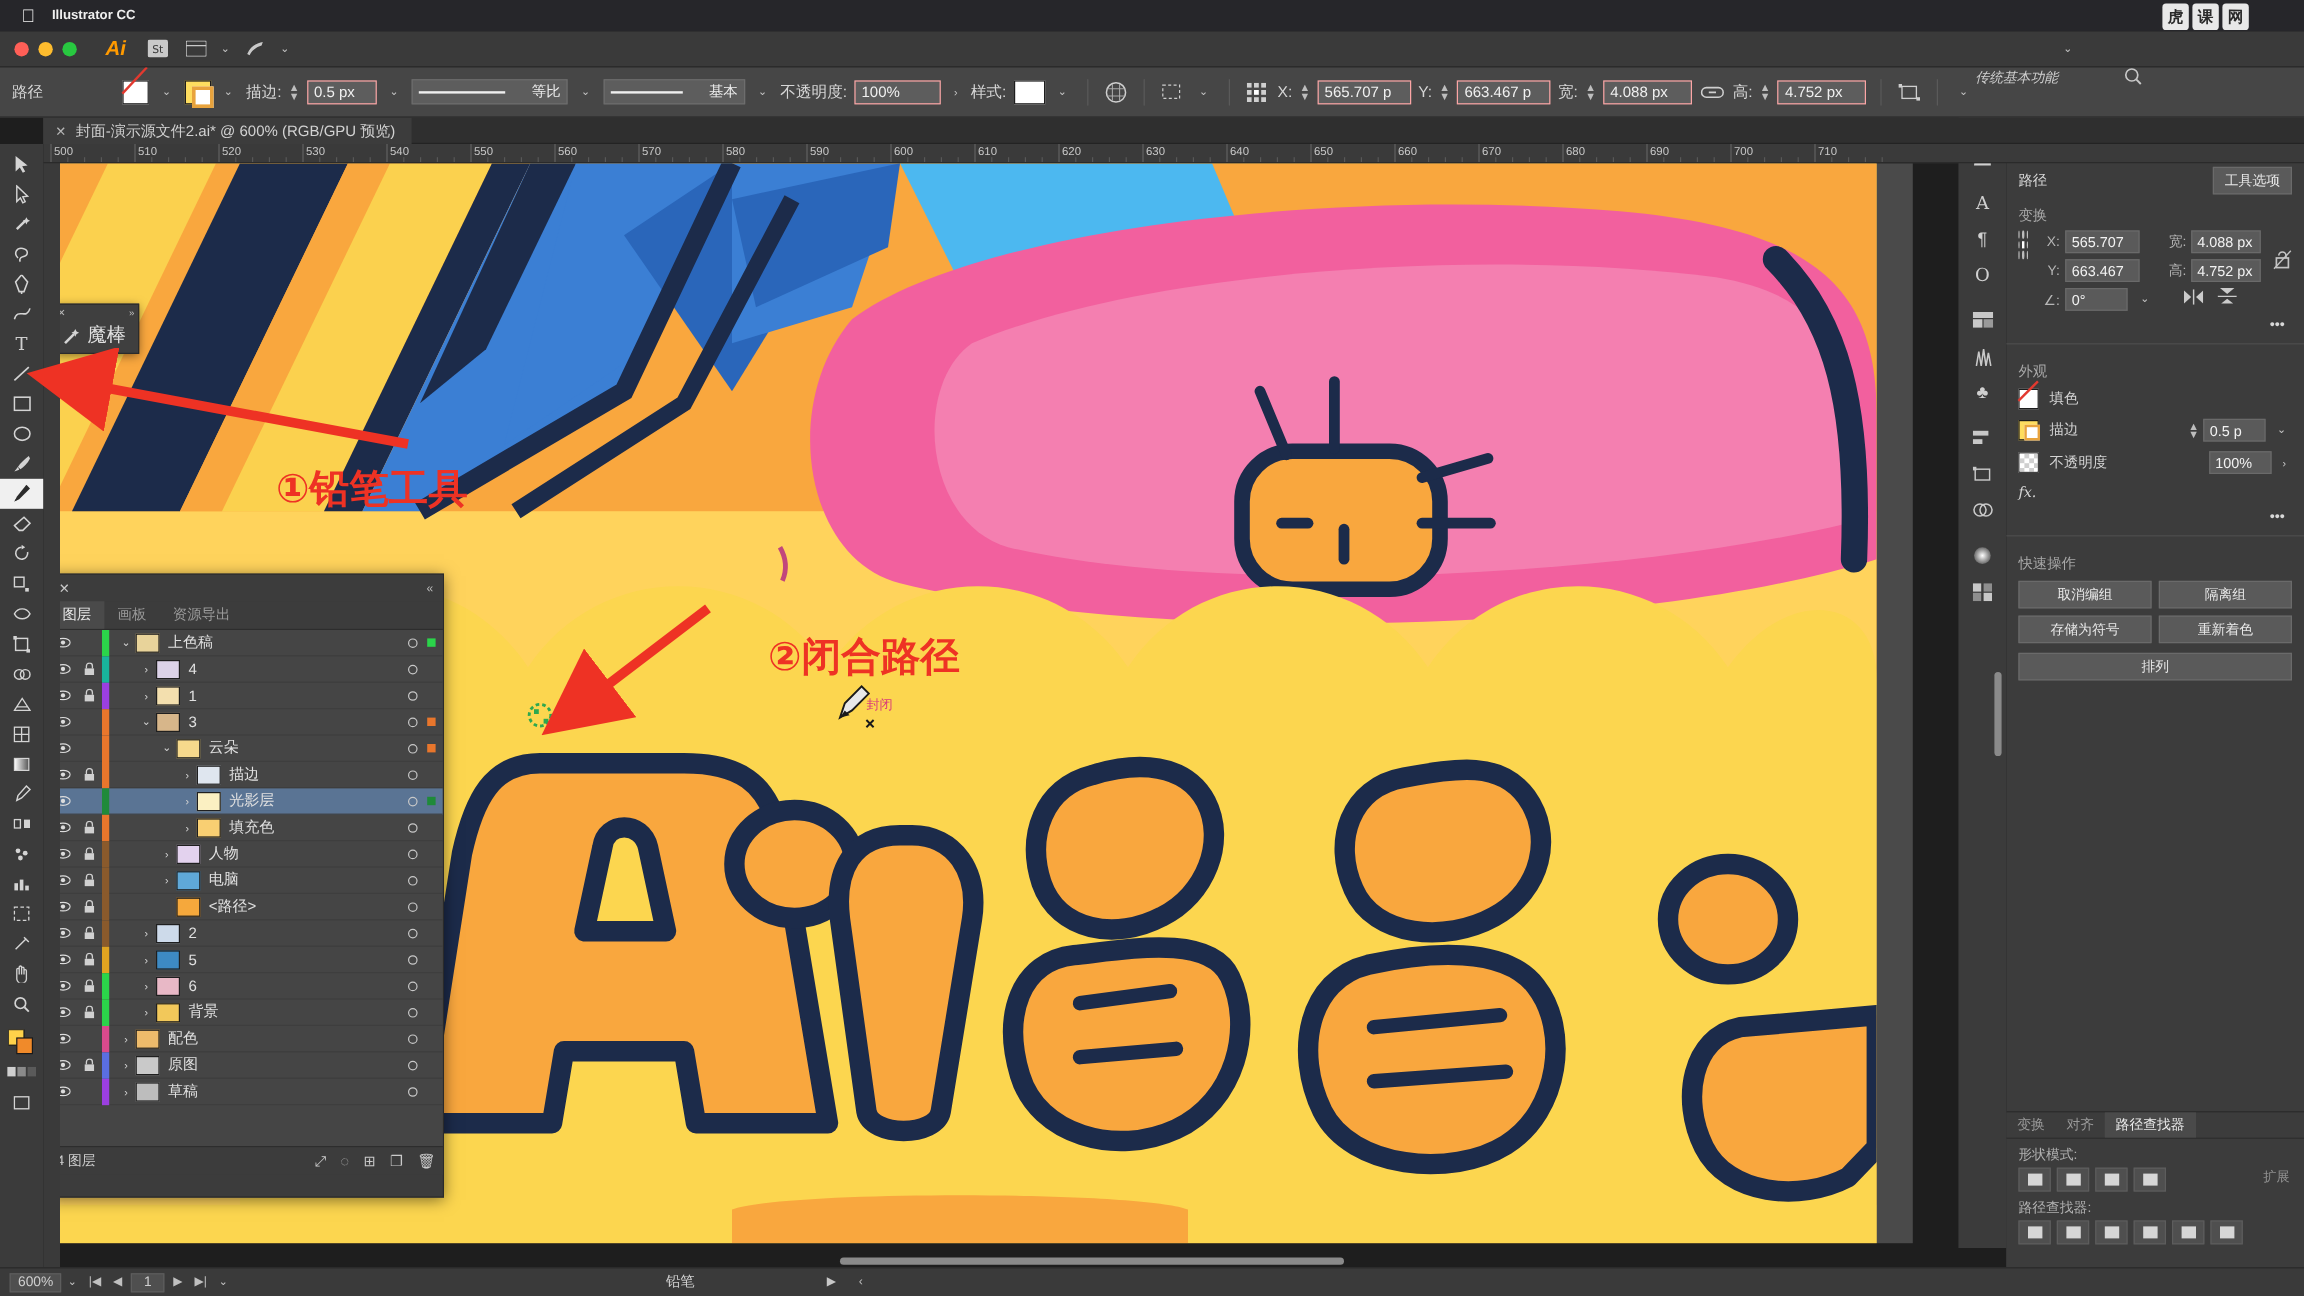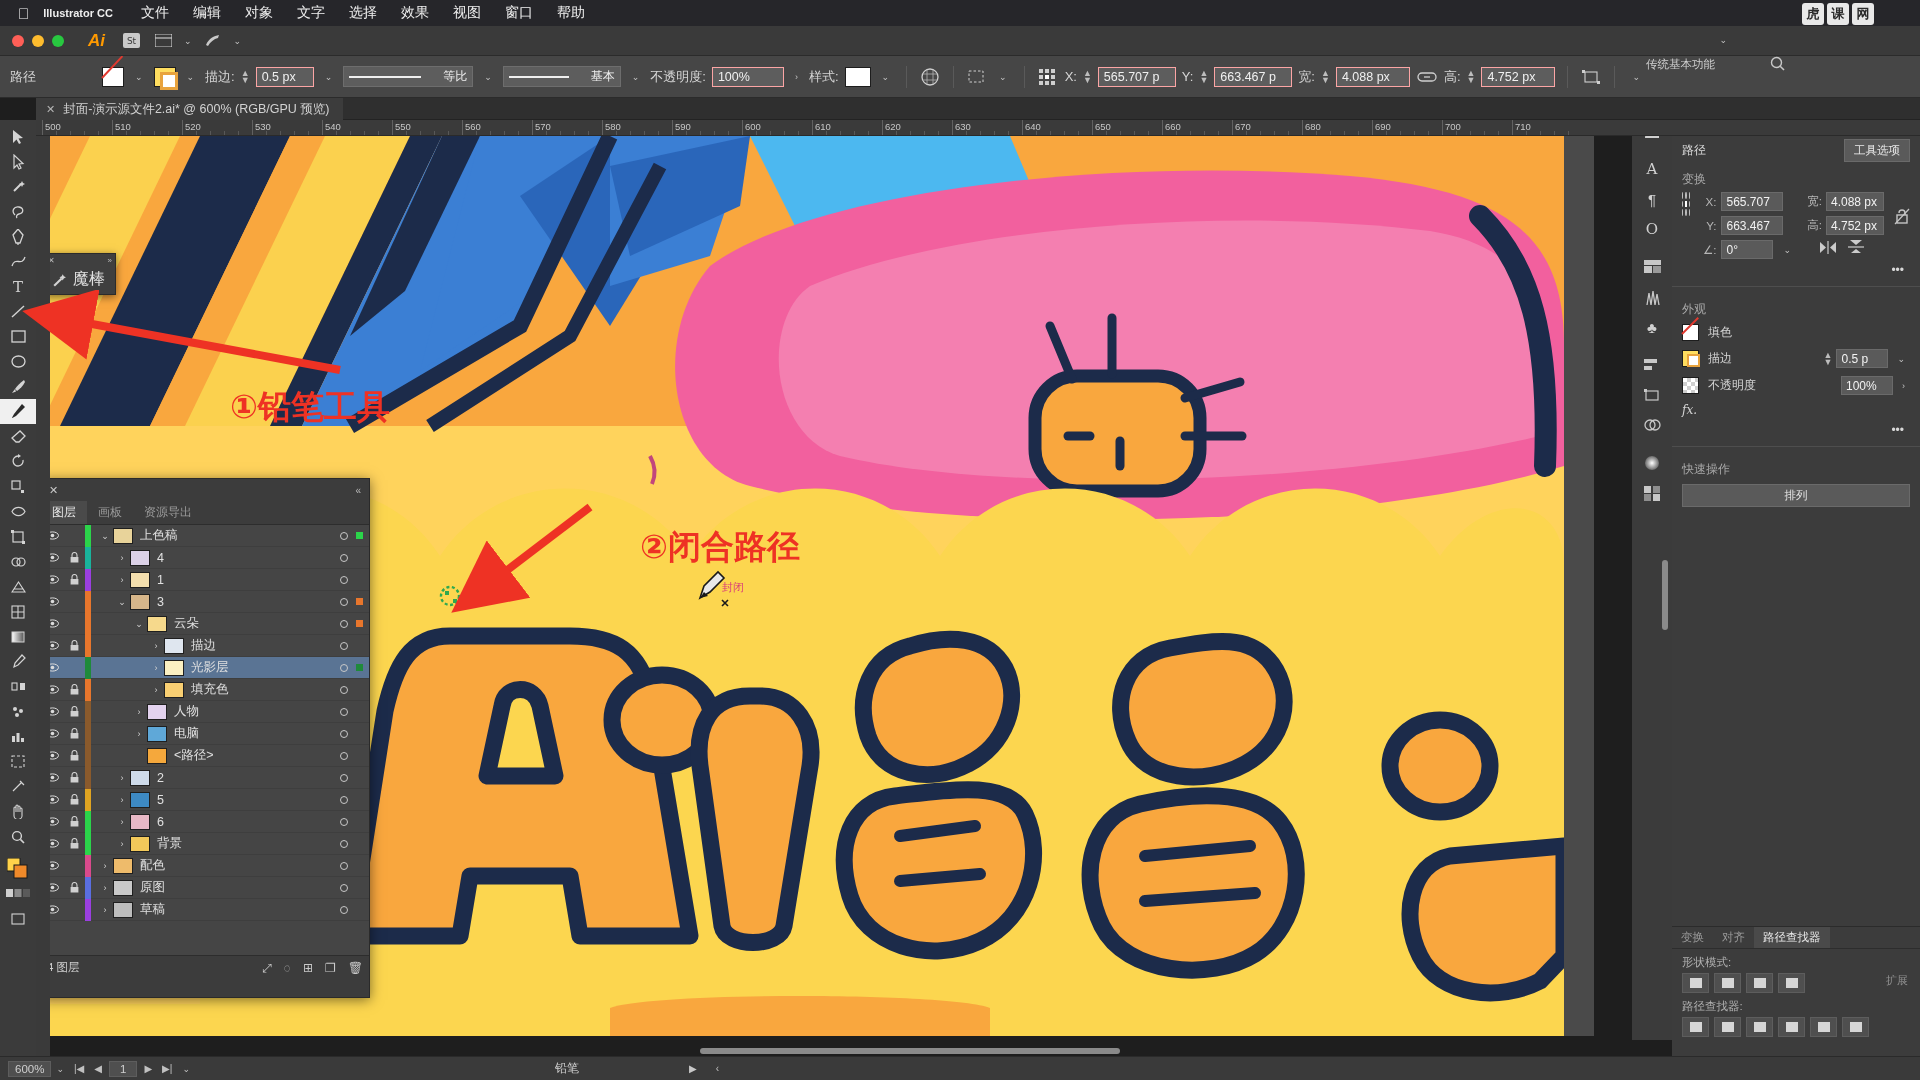--- a/index.html
+++ b/index.html
@@ -217,21 +217,21 @@
   .anno1{left:230px;top:385px;font-size:33px;}
   .anno2{left:640px;top:525px;font-size:33px;}
   .arrowsvg{position:absolute;z-index:47;}
 
   
   .wm{position:absolute;right:10px;top:2px;width:108px;height:24px;z-index:70;
       display:flex;align-items:center;gap:3px;}
   .wm .bx{background:#e8e8e8;color:#2a2a2a;font-size:13px;font-weight:bold;
       width:22px;height:22px;display:flex;align-items:center;justify-content:center;border-radius:3px;}
   .search-ic{position:absolute;right:135px;top:30px;color:#c8c8c8;font-size:13px;z-index:56;}
-  .wsname{position:absolute;right:205px;top:31px;color:#cfcfcf;font-size:11.5px;z-index:56;}
+  .wsname{position:absolute;right:205px;top:31px;color:#cfcfcf;font-size:11.5px;z-index:56;font-style:italic;}
 </style>
 </head>
 <body>
 
 <div id="app">
 
   <div class="canvas">
     <svg width="1514" height="900" viewBox="0 0 1514 900">
       <rect x="0" y="0" width="1514" height="900" fill="#ffd35c"></rect>
 
@@ -1270,20 +1270,26 @@
       </span>
     </div>
     <div class="p-appear-row">
       <span style="font-style:italic;font-family:'DejaVu Serif',serif;">fx.</span>
     </div>
     <div class="p-row" style="justify-content:flex-end;padding-right:16px;">•••</div>
 
     <div class="p-divider"></div>
 
     <div class="p-sec">快速操作</div>
+    <div class="qa-grid">
+      <div class="btn-sm">取消编组</div>
+      <div class="btn-sm">隔离组</div>
+      <div class="btn-sm">存储为符号</div>
+      <div class="btn-sm">重新着色</div>
+    </div>
     <div class="qa-full">
       <div class="btn-sm">排列</div>
     </div>
   </div>
 
   <div class="pfpanel">
     <div class="pf-tabs" id="pfTabs">
         <div class="pf-tab">变换</div>
         <div class="pf-tab">对齐</div>
         <div class="pf-tab sel">路径查找器</div>
@@ -1452,31 +1458,20 @@
     <span class="search-ic">
       <svg width="15" height="15" viewBox="0 0 15 15">
           <circle cx="6.5" cy="6.5" r="5" fill="none" stroke="#c8c8c8" stroke-width="1.4"></circle>
           <path d="M10.2 10.2 L14 14" stroke="#c8c8c8" stroke-width="1.6"></path>
         </svg></span>
   </div>
 
   <div class="macbar">
     <span class="apple"></span>
     <span class="appname">Illustrator CC</span>
-    <span id="menuItems" style="display:flex;">
-        <span class="mi">文件</span>
-        <span class="mi">编辑</span>
-        <span class="mi">对象</span>
-        <span class="mi">文字</span>
-        <span class="mi">选择</span>
-        <span class="mi">效果</span>
-        <span class="mi">视图</span>
-        <span class="mi">窗口</span>
-        <span class="mi">帮助</span>
-      </span>
   </div>
 
   <div class="wm">
     <span class="bx">虎</span>
     <span class="bx">课</span>
     <span class="bx">网</span>
   </div>
 
   <div class="statusbar">
     <span class="sb-zoom">600%</span>

